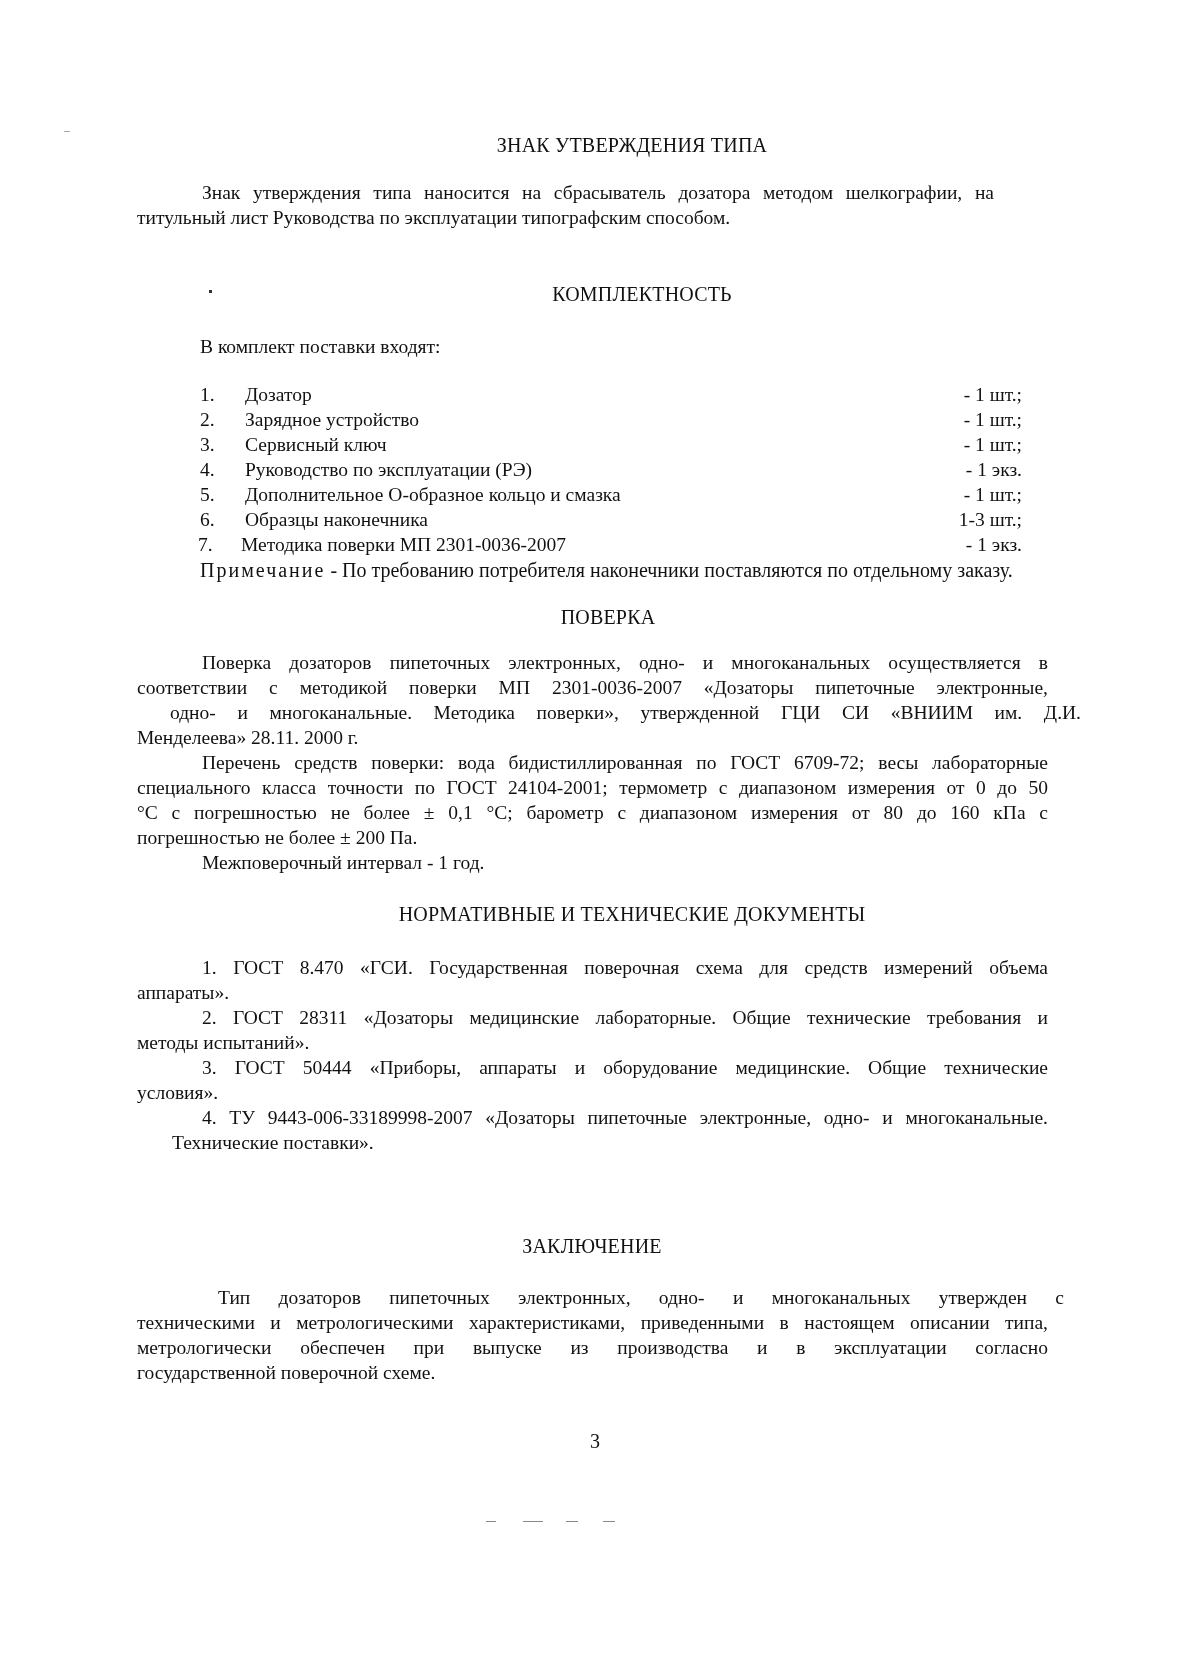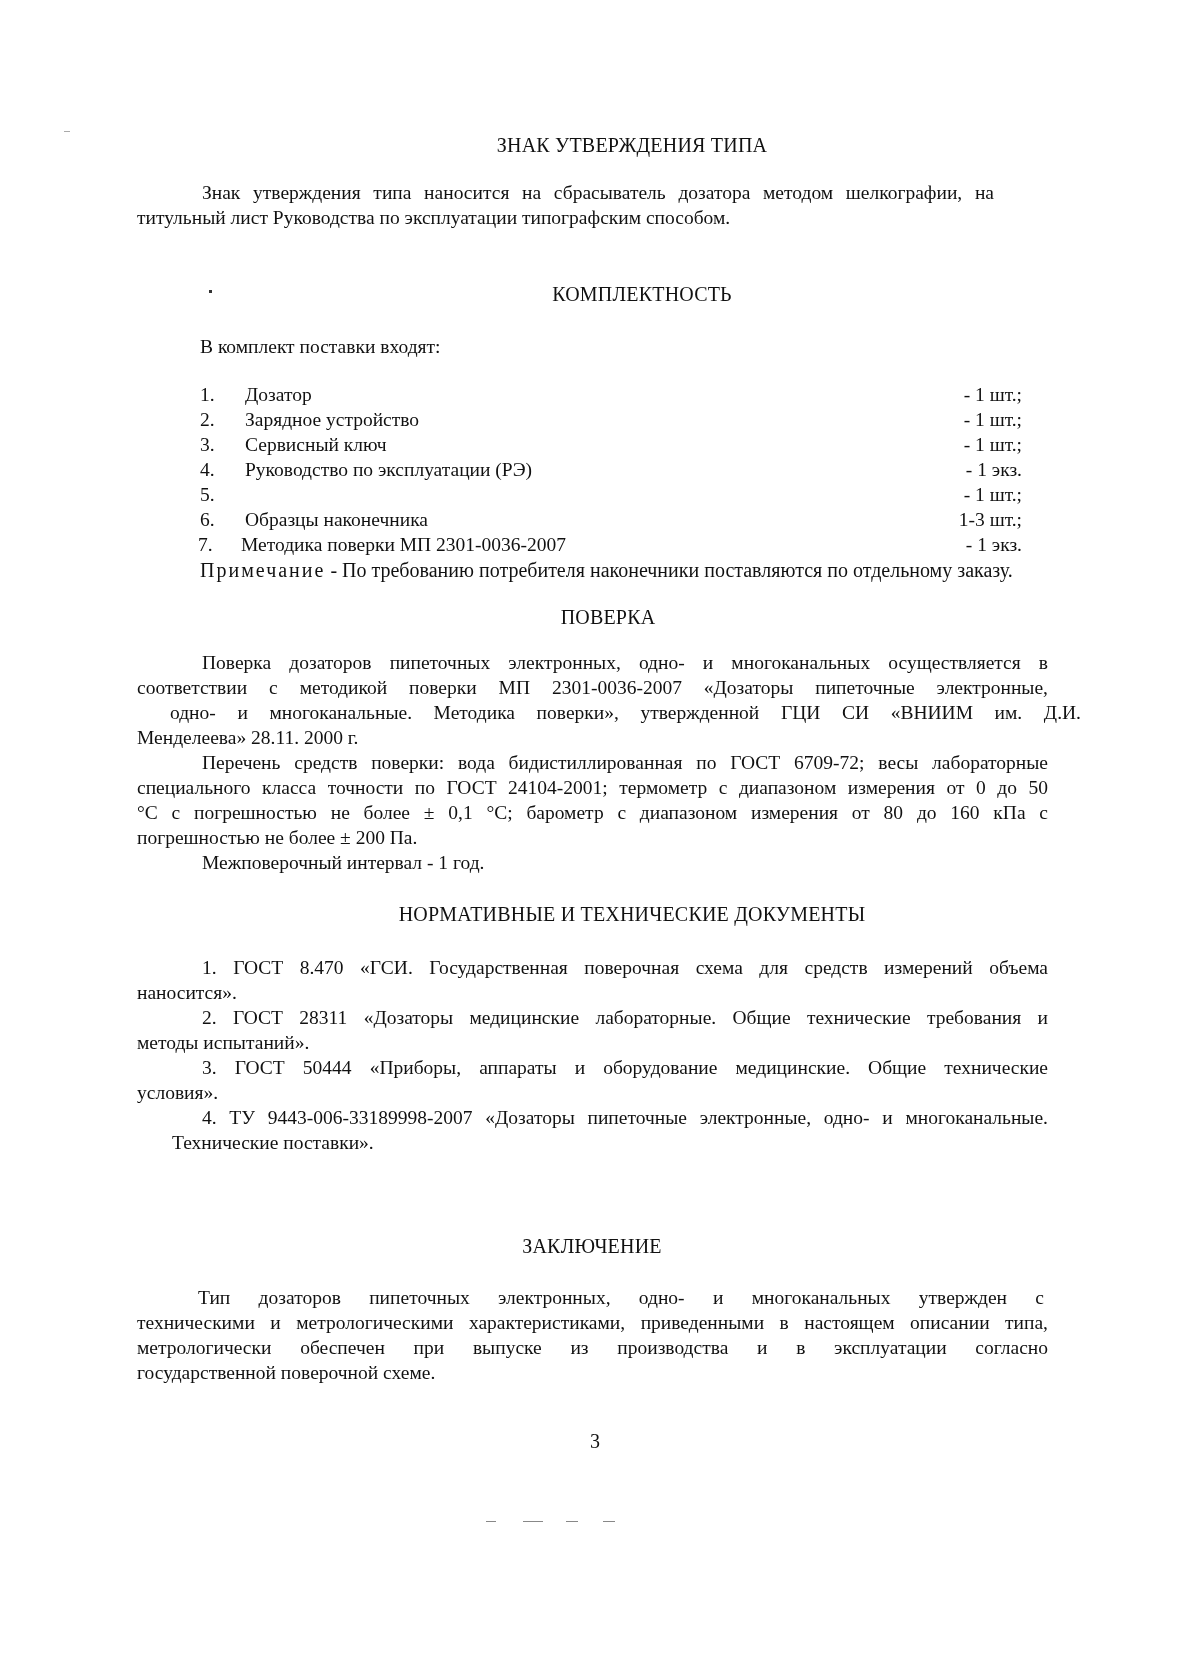--- a/index.html
+++ b/index.html
@@ -41,20 +41,21 @@
   <span class="txt">Сервисный ключ</span>
   <span class="qty">- 1 шт.;</span>
 </div>
 <div class="list-row" style="top:459px;left:200px;width:822px;">
   <span class="num">4.</span>
   <span class="txt">Руководство по эксплуатации (РЭ)</span>
   <span class="qty">- 1 экз.</span>
 </div>
 <div class="list-row" style="top:484px;left:200px;width:822px;">
   <span class="num">5.</span>
+  <span class="txt">Дополнительное О-образное кольцо и смазка</span>
   <span class="qty">- 1 шт.;</span>
 </div>
 <div class="list-row" style="top:509px;left:200px;width:822px;">
   <span class="num">6.</span>
   <span class="txt">Образцы наконечника</span>
   <span class="qty">1-3 шт.;</span>
 </div>
 <div class="list-row" style="top:534px;left:198px;width:824px;">
   <span class="num">7.</span>
   <span class="txt" style="left:32px;">Методика поверки МП 2301-0036-2007</span>
@@ -70,30 +71,30 @@
 <div class="line just" style="top:702px;left:137px;width:911px;margin-left:33px;">одно- и многоканальные. Методика поверки», утвержденной ГЦИ СИ «ВНИИМ им. Д.И.</div>
 <div class="line" style="top:727px;left:137px;">Менделеева» 28.11. 2000 г.</div>
 <div class="line just" style="top:752px;left:202px;width:846px;">Перечень средств поверки: вода бидистиллированная по ГОСТ 6709-72; весы лабораторные</div>
 <div class="line just" style="top:777px;left:137px;width:911px;">специального класса точности по ГОСТ 24104-2001; термометр с диапазоном измерения от 0 до 50</div>
 <div class="line just" style="top:802px;left:137px;width:911px;">°С с погрешностью не более ± 0,1 °С; барометр с диапазоном измерения от 80 до 160 кПа с</div>
 <div class="line" style="top:827px;left:137px;">погрешностью не более ± 200 Па.</div>
 <div class="line" style="top:852px;left:202px;">Межповерочный интервал - 1 год.</div>
 
 <div class="heading" style="top:903px;left:30px;">НОРМАТИВНЫЕ И ТЕХНИЧЕСКИЕ  ДОКУМЕНТЫ</div>
 <div class="line just" style="top:957px;left:202px;width:846px;">1. ГОСТ 8.470 «ГСИ.  Государственная поверочная схема для средств измерений объема</div>
-<div class="line" style="top:982px;left:137px;">наносится».</div>
+<div class="line" style="top:982px;left:137px;">аппараты».</div>
 <div class="line just" style="top:1007px;left:202px;width:846px;">2. ГОСТ 28311  «Дозаторы медицинские лабораторные. Общие технические требования и</div>
 <div class="line" style="top:1032px;left:137px;">методы испытаний».</div>
 <div class="line just" style="top:1057px;left:202px;width:846px;">3. ГОСТ 50444 «Приборы, аппараты и оборудование медицинские. Общие технические</div>
 <div class="line" style="top:1082px;left:137px;">условия».</div>
 <div class="line just" style="top:1107px;left:202px;width:846px;">4. ТУ 9443-006-33189998-2007 «Дозаторы пипеточные электронные, одно- и многоканальные.</div>
 <div class="line" style="top:1132px;left:172px;">Технические поставки».</div>
 
 <div class="heading" style="top:1235px;left:-10px;">ЗАКЛЮЧЕНИЕ</div>
-<div class="line just" style="top:1287px;left:198px;width:846px;">Тип дозаторов пипеточных электронных, одно- и многоканальных утвержден с</div>
+<div class="line just" style="top:1287px;left:218px;width:846px;">Тип дозаторов пипеточных электронных, одно- и многоканальных утвержден с</div>
 <div class="line just" style="top:1312px;left:137px;width:911px;">техническими и метрологическими характеристиками, приведенными в настоящем описании типа,</div>
 <div class="line just" style="top:1337px;left:137px;width:911px;">метрологически обеспечен при выпуске из производства и в эксплуатации согласно</div>
 <div class="line" style="top:1362px;left:137px;">государственной поверочной схеме.</div>
 
 <div class="line" style="top:1430px;left:590px;font-size:20px;">3</div>
 
 <div class="mark" style="top:1521px;left:486px;width:10px;height:1px;background:#888;"></div>
 <div class="mark" style="top:1521px;left:523px;width:20px;height:1px;background:#888;"></div>
 <div class="mark" style="top:1521px;left:566px;width:12px;height:1px;background:#888;"></div>
 <div class="mark" style="top:1521px;left:603px;width:12px;height:1px;background:#888;"></div>

